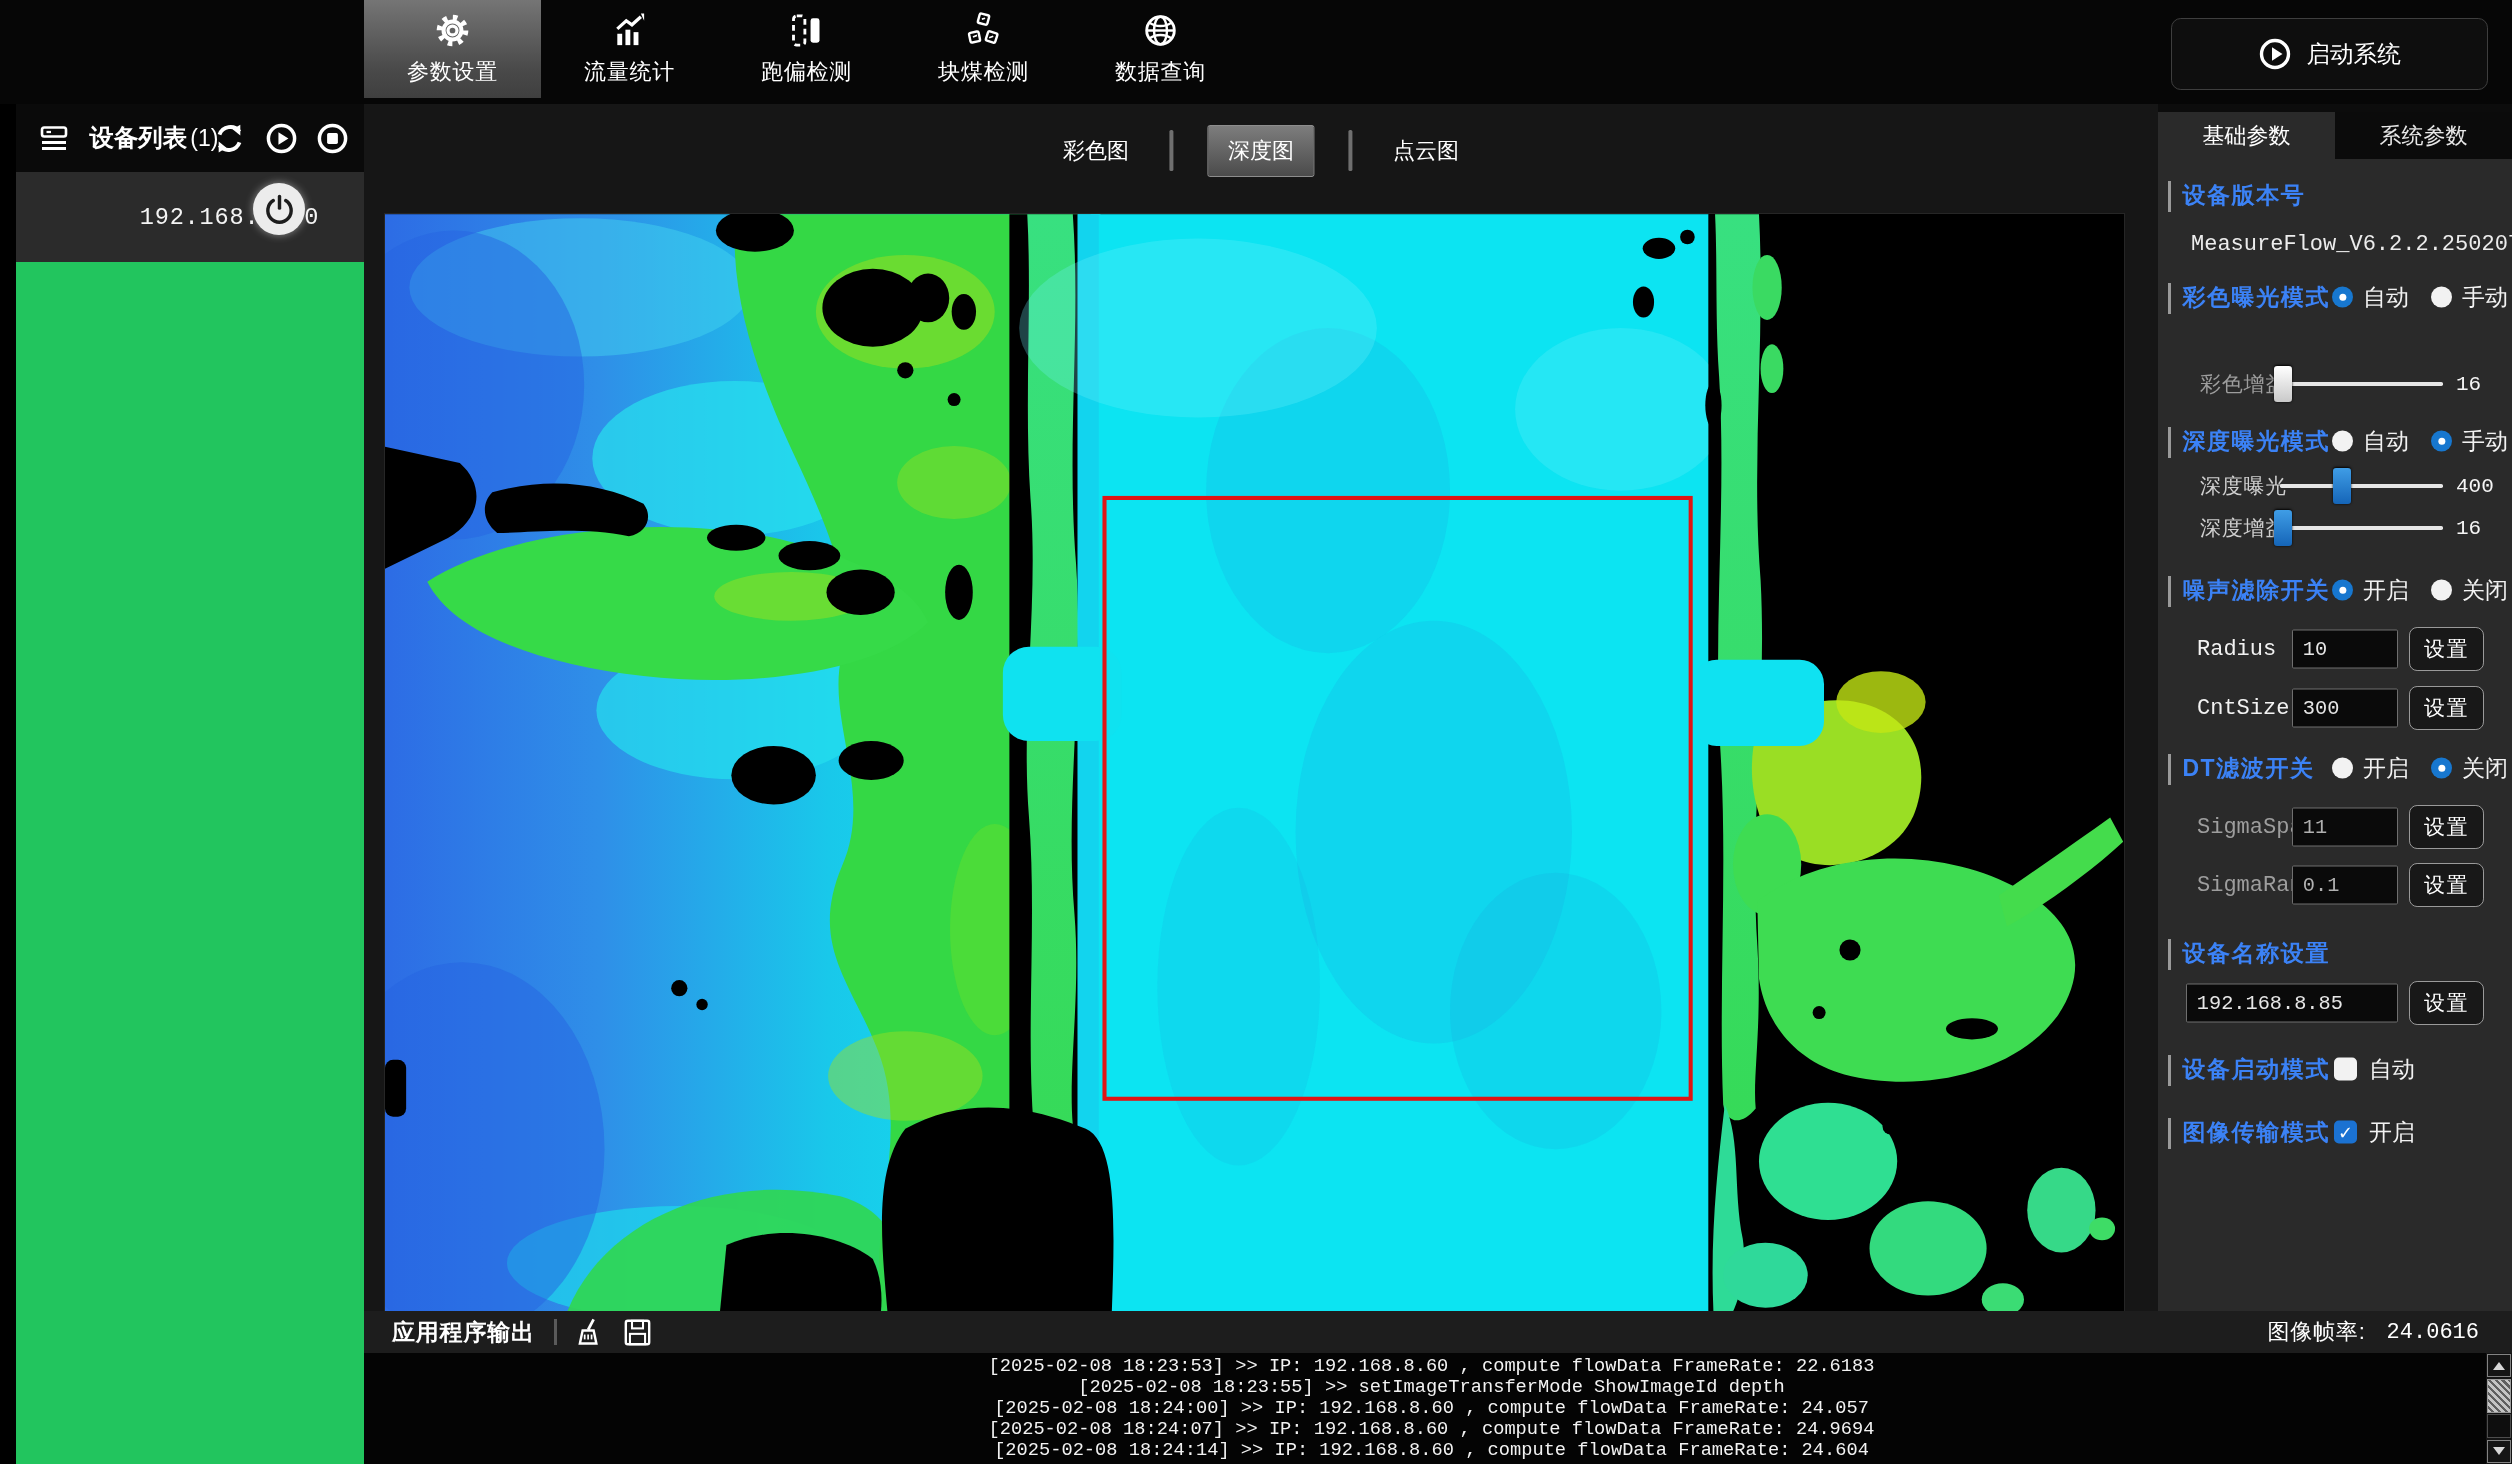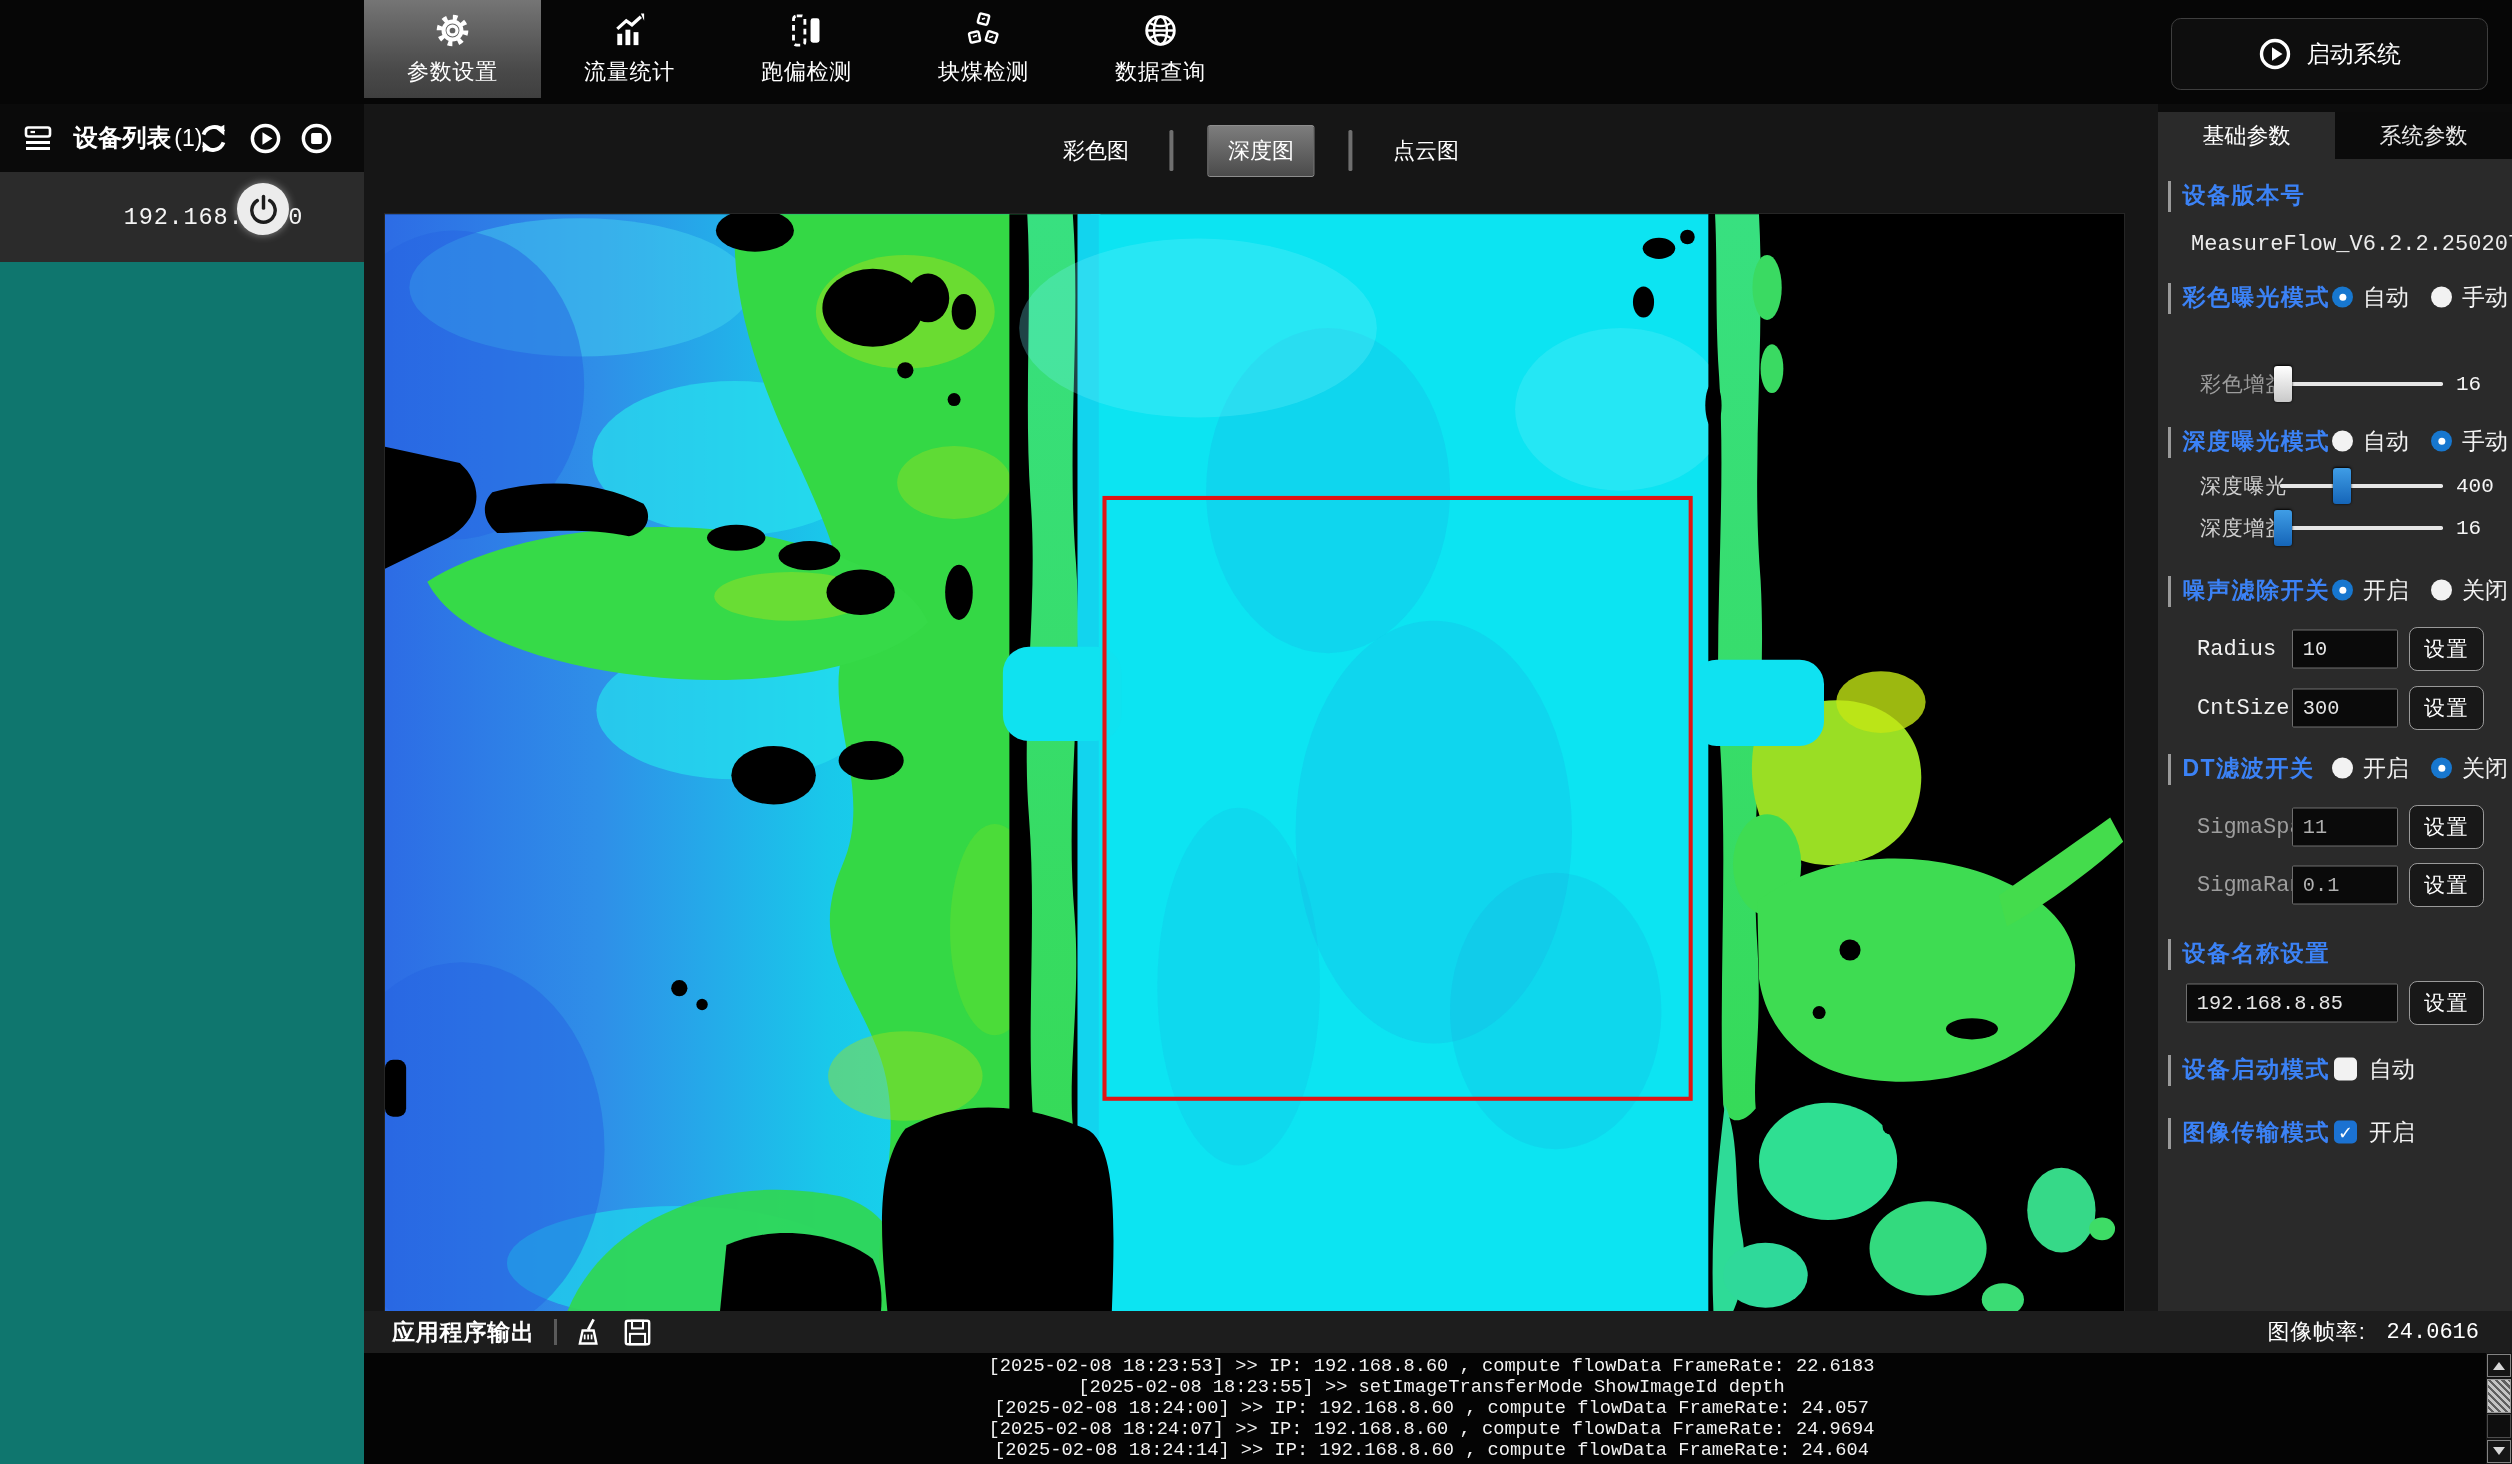--- a/index.html
+++ b/index.html
@@ -9,21 +9,21 @@
   
   .topbar{position:absolute;left:0;top:0;width:2512px;height:104px;background:#060606;}
   .tools{position:absolute;left:364px;top:0;height:98px;display:flex;}
   .tool{width:177px;height:98px;display:flex;flex-direction:column;align-items:center;justify-content:center;gap:6.5px;cursor:pointer;}
   .tool.active{background:linear-gradient(#757575,#4a4a4a 70%,#3f3f3f);}
   .tool-label{font-size:22px;color:#fff;letter-spacing:0.8px;}
   .start-btn{position:absolute;right:24.4px;top:18px;width:315px;height:70px;border:1.6px solid #3e3e3e;
              border-radius:9.8px;background:#0e0e0e;display:flex;align-items:center;justify-content:center;gap:13px;cursor:pointer;}
   .start-btn span{font-size:23.6px;}
   
-  .sidebar{position:absolute;left:0;top:104px;width:364px;bottom:0;background:#0f766e;}
+  .sidebar{position:absolute;left:16px;top:104px;width:364px;bottom:0;background:#22c55e;}
   .sb-header{position:relative;height:68px;background:#0a0a0a;display:flex;align-items:center;}
   .sb-title{font-size:24.4px;font-weight:bold;margin-left:18px;}
   .sb-count{font-size:23px;margin-left:3.3px;}
   .sb-actions{position:absolute;left:195px;top:0;height:68px;display:flex;align-items:center;gap:14.6px;}
   .dev-row{position:relative;height:90px;background:#2b2b2b;display:flex;align-items:center;cursor:pointer;justify-content:center;}
   .dev-ip{margin-left:63px;font-size:23.6px;font-family:"Liberation Mono",monospace;letter-spacing:0.8px;color:#f4f4f4;}
   .power-btn{position:absolute;left:237px;top:11.4px;width:52px;height:52px;border-radius:50%;background:#ececec;
              display:flex;align-items:center;justify-content:center;box-shadow:0 0 8.1px rgba(255,255,255,.45);cursor:pointer;}
   
   .stage{position:absolute;left:364px;top:104px;width:1794px;height:1207px;background:#161616;}

